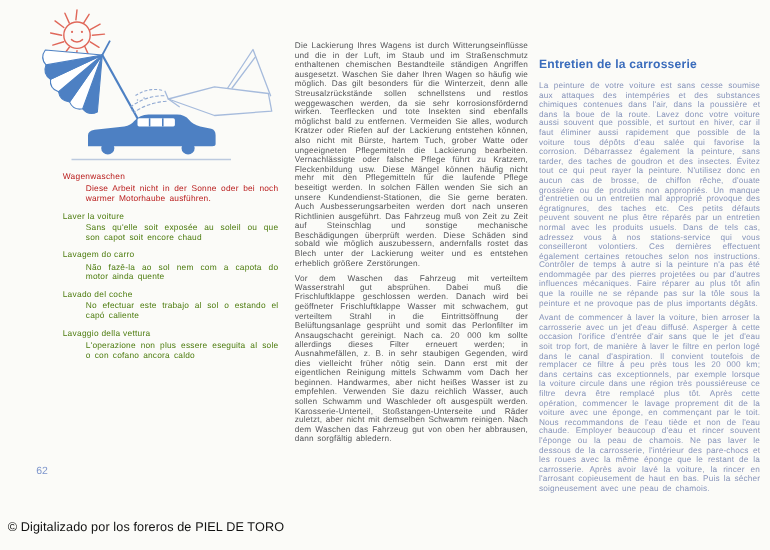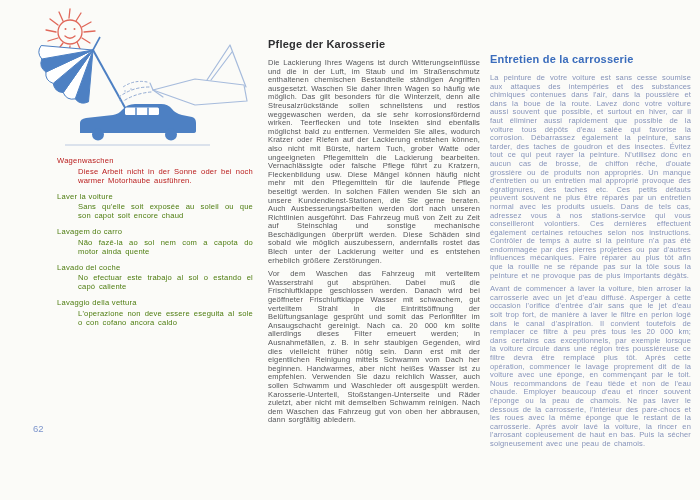--- a/index.html
+++ b/index.html
@@ -106,31 +106,31 @@
     <div class="lang-item">
       <div class="lang-title">Lavagem do carro</div>
       <div class="lang-body">Não fazê-la ao sol nem com a capota do motor ainda quente</div>
     </div>
     <div class="lang-item">
       <div class="lang-title">Lavado del coche</div>
       <div class="lang-body">No efectuar este trabajo al sol o estando el capó caliente</div>
     </div>
     <div class="lang-item">
       <div class="lang-title">Lavaggio della vettura</div>
-      <div class="lang-body">L'operazione non deve essere eseguita al sole o con cofano ancora caldo</div>
+      <div class="lang-body">L'operazione non plus essere eseguita al sole o con cofano ancora caldo</div>
     </div>
   </div>
 
   <div class="col german">
-    <h2>Pflege der Karosserie</h2>
     <p>Die Lackierung Ihres Wagens ist durch Witterungseinflüsse und die in der Luft, im Staub und im Straßenschmutz enthaltenen chemischen Bestandteile ständigen Angriffen ausgesetzt. Waschen Sie daher Ihren Wagen so häufig wie möglich. Das gilt besonders für die Winterzeit, denn alle Streusalzrückstände sollen schnellstens und restlos weggewaschen werden, da sie sehr korrosionsfördernd wirken. Teerflecken und tote Insekten sind ebenfalls möglichst bald zu entfernen. Vermeiden Sie alles, wodurch Kratzer oder Riefen auf der Lackierung entstehen können, also nicht mit Bürste, hartem Tuch, grober Watte oder ungeeigneten Pflegemitteln die Lackierung bearbeiten. Vernachlässigte oder falsche Pflege führt zu Kratzern, Fleckenbildung usw. Diese Mängel können häufig nicht mehr mit den Pflegemitteln für die laufende Pflege beseitigt werden. In solchen Fällen wenden Sie sich an unsere Kundendienst-Stationen, die Sie gerne beraten. Auch Ausbesserungsarbeiten werden dort nach unseren Richtlinien ausgeführt. Das Fahrzeug muß von Zeit zu Zeit auf Steinschlag und sonstige mechanische Beschädigungen überprüft werden. Diese Schäden sind sobald wie möglich auszubessern, andernfalls rostet das Blech unter der Lackierung weiter und es entstehen erheblich größere Zerstörungen.</p>
     <p>Vor dem Waschen das Fahrzeug mit verteiltem Wasserstrahl gut absprühen. Dabei muß die Frischluftklappe geschlossen werden. Danach wird bei geöffneter Frischluftklappe Wasser mit schwachem, gut verteiltem Strahl in die Eintrittsöffnung der Belüftungsanlage gesprüht und somit das Perlonfilter im Ansaugschacht gereinigt. Nach ca. 20 000 km sollte allerdings dieses Filter erneuert werden; in Ausnahmefällen, z. B. in sehr staubigen Gegenden, wird dies vielleicht früher nötig sein. Dann erst mit der eigentlichen Reinigung mittels Schwamm vom Dach her beginnen. Handwarmes, aber nicht heißes Wasser ist zu empfehlen. Verwenden Sie dazu reichlich Wasser, auch sollen Schwamm und Waschleder oft ausgespült werden. Karosserie-Unterteil, Stoßstangen-Unterseite und Räder zuletzt, aber nicht mit demselben Schwamm reinigen. Nach dem Waschen das Fahrzeug gut von oben her abbrausen, dann sorgfältig abledern.</p>
   </div>
 
   <div class="col french">
     <h2>Entretien de la carrosserie</h2>
     <p>La peinture de votre voiture est sans cesse soumise aux attaques des intempéries et des substances chimiques contenues dans l'air, dans la poussière et dans la boue de la route. Lavez donc votre voiture aussi souvent que possible, et surtout en hiver, car il faut éliminer aussi rapidement que possible de la voiture tous dépôts d'eau salée qui favorise la corrosion. Débarrassez également la peinture, sans tarder, des taches de goudron et des insectes. Évitez tout ce qui peut rayer la peinture. N'utilisez donc en aucun cas de brosse, de chiffon rêche, d'ouate grossière ou de produits non appropriés. Un manque d'entretien ou un entretien mal approprié provoque des égratignures, des taches etc. Ces petits défauts peuvent souvent ne plus être réparés par un entretien normal avec les produits usuels. Dans de tels cas, adressez vous à nos stations-service qui vous conseilleront volontiers. Ces dernières effectuent également certaines retouches selon nos instructions. Contrôler de temps à autre si la peinture n'a pas été endommagée par des pierres projetées ou par d'autres influences mécaniques. Faire réparer au plus tôt afin que la rouille ne se répande pas sur la tôle sous la peinture et ne provoque pas de plus importants dégâts.</p>
     <p>Avant de commencer à laver la voiture, bien arroser la carrosserie avec un jet d'eau diffusé. Asperger à cette occasion l'orifice d'entrée d'air sans que le jet d'eau soit trop fort, de manière à laver le filtre en perlon logé dans le canal d'aspiration. Il convient toutefois de remplacer ce filtre à peu près tous les 20 000 km; dans certains cas exceptionnels, par exemple lorsque la voiture circule dans une région très poussiéreuse ce filtre devra être remplacé plus tôt. Après cette opération, commencer le lavage proprement dit de la voiture avec une éponge, en commençant par le toit. Nous recommandons de l'eau tiède et non de l'eau chaude. Employer beaucoup d'eau et rincer souvent l'éponge ou la peau de chamois. Ne pas laver le dessous de la carrosserie, l'intérieur des pare-chocs et les roues avec la même éponge que le restant de la carrosserie. Après avoir lavé la voiture, la rincer en l'arrosant copieusement de haut en bas. Puis la sécher soigneusement avec une peau de chamois.</p>
   </div>
 
   <div class="page-number">62</div>
+  <div class="watermark">© Digitalizado por los foreros de PIEL DE TORO</div>
 
 </div>
 
 </body></html>

